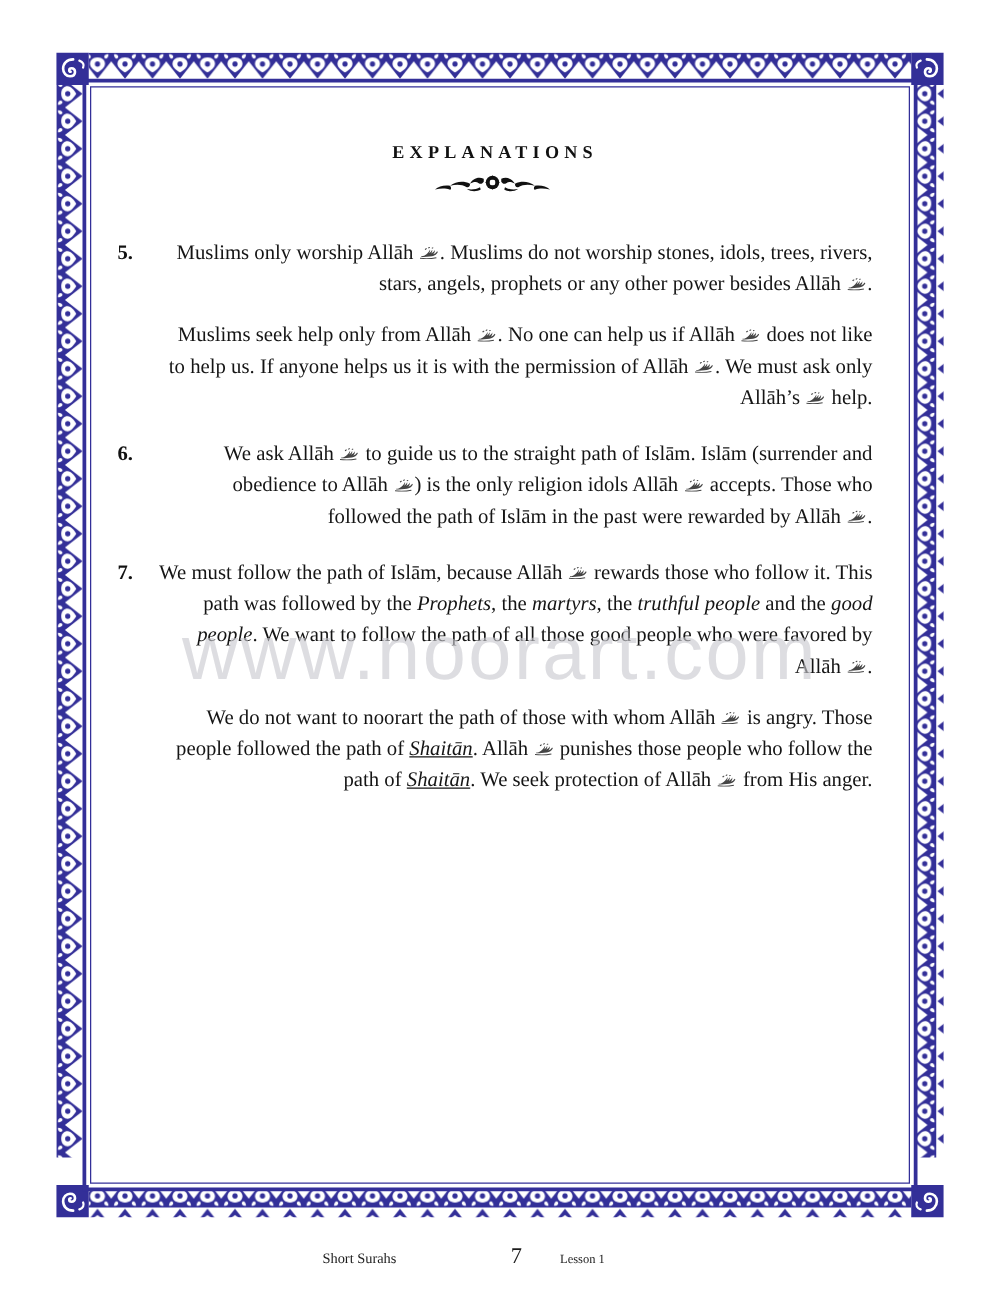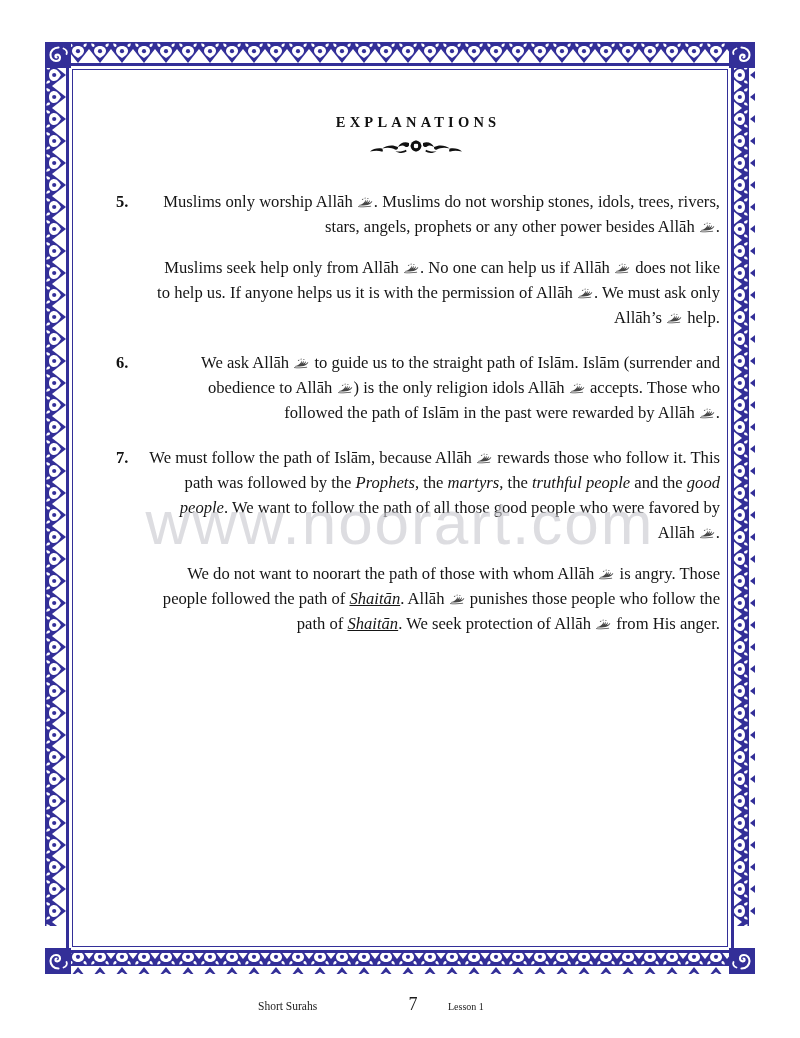--- a/index.html
+++ b/index.html
@@ -30,21 +30,21 @@
     top: 42px;
     width: 710px;
     height: 932px;
     pointer-events: none;
   }
   .frame svg { display: block; width: 100%; height: 100%; }
 
   
   .content {
     position: absolute;
-    left: 112px;
+    left: 90px;
     top: 96px;
     width: 608px;
     height: 830px;
   }
 
   .head-wrap {
     text-align: center;
     margin-top: 18px;
   }
   .head-title {

